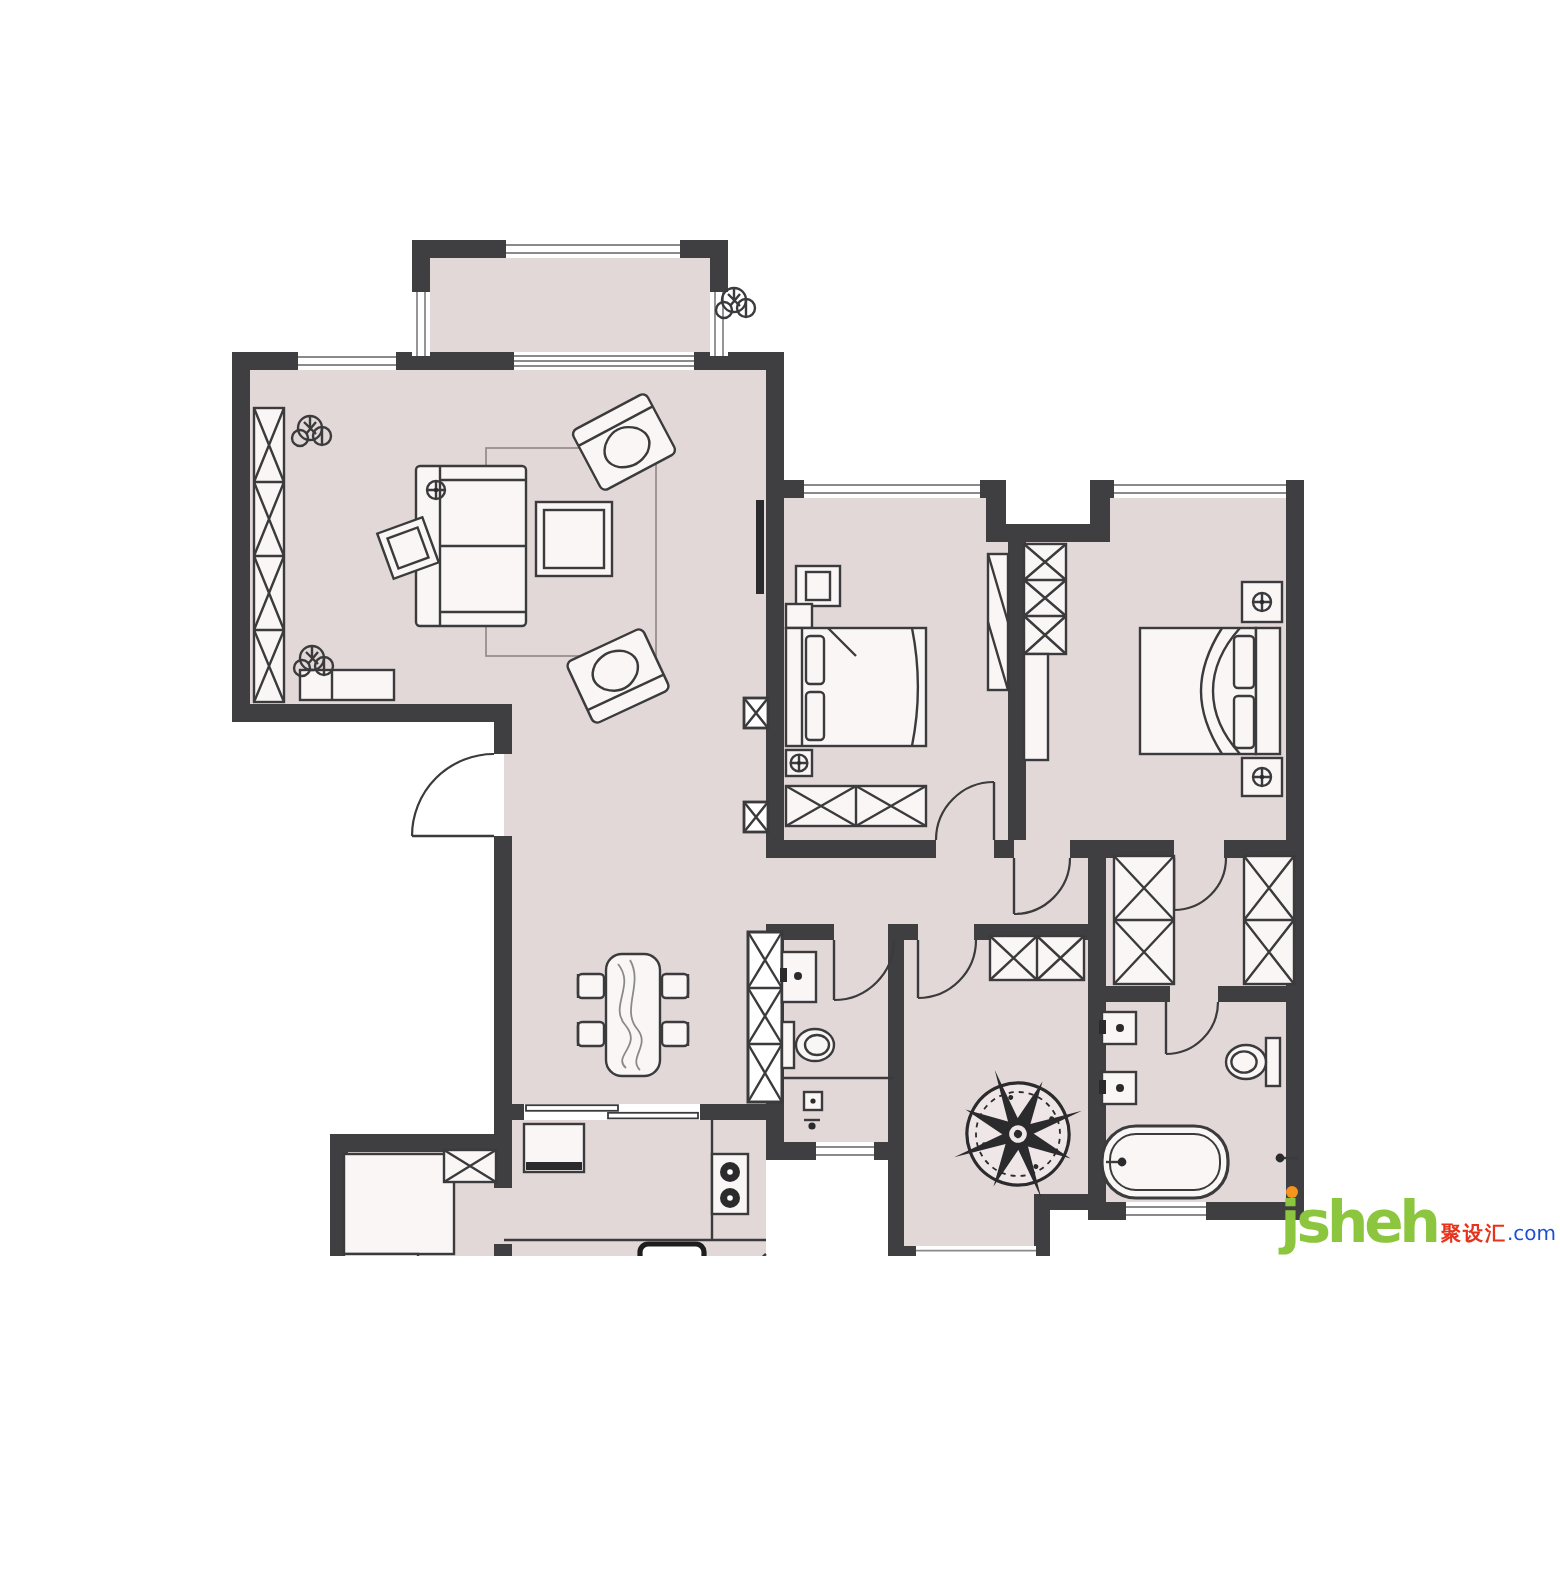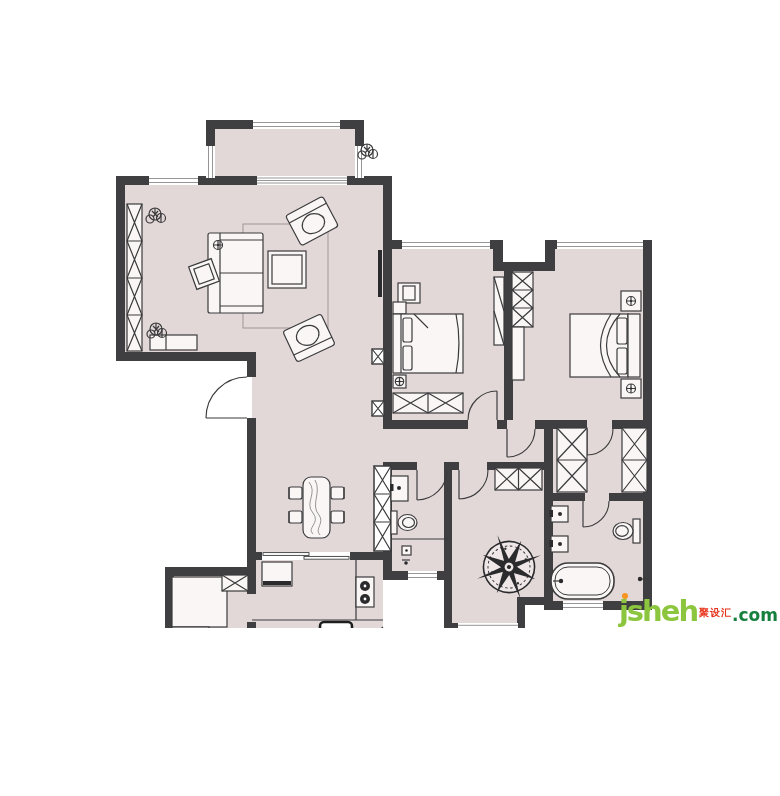--- a/index.html
+++ b/index.html
@@ -16,21 +16,21 @@
   .arc{stroke:#3b3b3d;stroke-width:1.1;fill:none;}
   .rug{stroke:#9a8f8f;stroke-width:0.9;fill:none;}
   
   .wm{position:absolute;right:2px;bottom:5px;display:flex;align-items:flex-end;}
   .wm-brand{position:relative;font-weight:800;font-size:29px;line-height:0.78;
             color:#8cc63e;letter-spacing:-2px;font-family:"DejaVu Sans",sans-serif;}
   .wm-jdot{position:absolute;left:3px;top:-7px;width:6px;height:6px;border-radius:50%;
            background:#f7941e;}
   .wm-side{display:flex;flex-direction:row;align-items:flex-start;margin-left:2px;}
   .wm-cn{font-size:10px;font-weight:700;color:#e8331c;letter-spacing:1px;line-height:1;}
-  .wm-com{font-size:17px;font-weight:700;color:#15803d;line-height:0.9;}
+  .wm-com{font-size:10px;font-weight:400;color:#1d4ed8;line-height:0.9;}
 </style>
 </head>
 <body>
 
 <div class="stage">
 <svg width="780" height="796" viewBox="0 0 780 796">
 
   <g>
     <rect class="floor" x="211" y="125" width="148" height="61"></rect>
     <rect class="floor" x="121" y="181" width="262" height="176"></rect>

